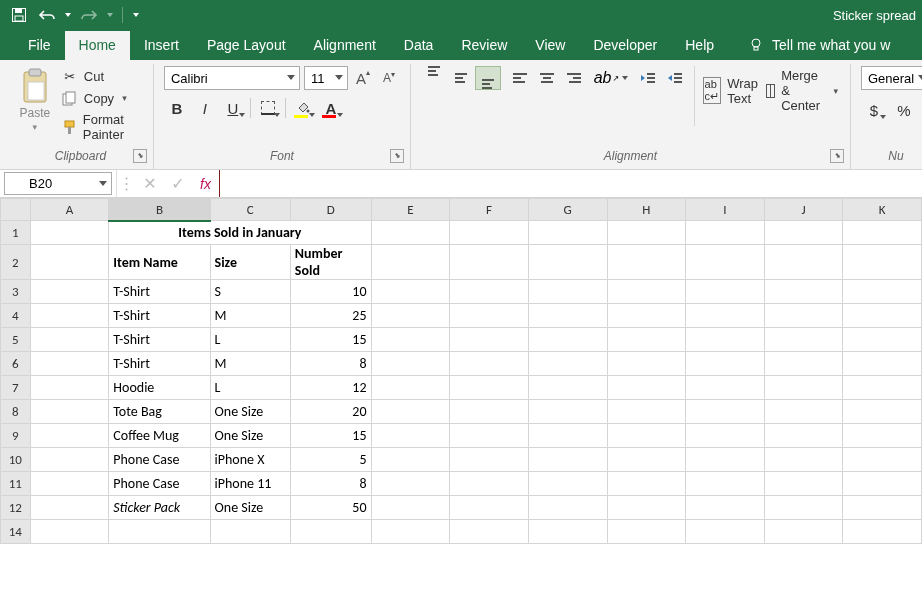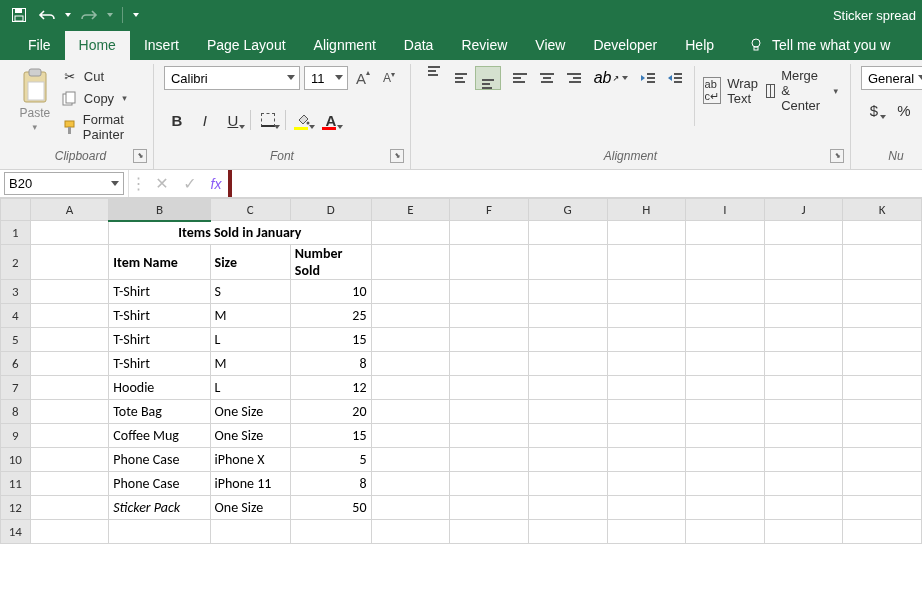--- a/index.html
+++ b/index.html
@@ -64,25 +64,25 @@
   .merge-ic::before{content:"";flex:1;border-right:1px solid #555;}
   .merge-ic::after{content:"";flex:1;}
 
   
   .num-select{border:1px solid #ababab;background:#fff;height:24px;width:70px;font-size:13px;padding:0 18px 0 6px;position:relative;display:flex;align-items:center;}
   .num-select .caret{position:absolute;right:4px;top:8px;border-left:4px solid transparent;border-right:4px solid transparent;border-top:5px solid #555;}
   .num-bottom{display:flex;gap:4px;align-items:center;font-size:14px;color:#333;}
 
   
   .namebar{height:28px;background:#fff;border-bottom:1px solid #d4d4d4;display:flex;align-items:stretch;}
-  .namebox{width:120px;border:1px solid #ababab;margin:2px 4px;display:flex;align-items:center;padding:0 4px;font-size:13px;position:relative;background:#fff;}
+  .namebox{width:108px;border:1px solid #ababab;margin:2px 4px;display:flex;align-items:center;padding:0 24px;font-size:13px;position:relative;background:#fff;}
   .namebox .caret{position:absolute;right:4px;top:8px;border-left:4px solid transparent;border-right:4px solid transparent;border-top:5px solid #555;}
   .fx-sep{width:20px;display:flex;align-items:center;justify-content:center;color:#bbb;border-left:1px solid #e0e0e0;}
   .fx-btn{width:28px;display:flex;align-items:center;justify-content:center;color:#bbb;}
-  .fx-label{width:28px;display:flex;align-items:center;justify-content:center;font-style:italic;color:#8b5cf6;border-right:4px solid #7f1d1d;font-size:14px;}
+  .fx-label{width:28px;display:flex;align-items:center;justify-content:center;font-style:italic;color:#be185d;border-right:1px solid #7f1d1d;font-size:14px;}
   .formula-input{flex:1;border:none;padding:0 8px;font-size:13px;background:#fff;}
 
   
   .grid-wrap{position:relative;overflow:hidden;height:calc(614px - 30px - 30px - 110px - 28px);}
   table.sheet{border-collapse:collapse;table-layout:fixed;}
   .sheet th,.sheet td{border:1px solid #d4d4d4;font-size:14px;font-family:Calibri,Arial,sans-serif;height:24px;padding:0 4px;background:#fff;}
   .sheet thead th{background:#e6e6e6;font-weight:normal;color:#333;text-align:center;height:22px;font-size:13px;}
   .sheet .rowhdr{background:#e6e6e6;text-align:center;width:30px;color:#333;font-size:13px;}
   .sheet .corner{background:#e6e6e6;width:30px;}
   .sheet thead th.sel{background:#d5d5d5;border-bottom:2px solid #217346;}
@@ -189,21 +189,21 @@
         </div>
       </div>
     </div>
     <div class="group-label">
       <span>Clipboard</span>
       <span class="launcher">⬊</span>
     </div>
   </div>
 
   <div class="group">
-    <div class="group-body" style="flex-direction:column;gap:12px;">
+    <div class="group-body" style="flex-direction:column;gap:0;">
       <div class="font-top">
         <div class="font-select name">
           <span>Calibri</span>
             <span class="caret"></span>
         </div>
         <div class="font-select size">
           <span>11</span>
             <span class="caret"></span>
         </div>
         <div class="aa-btn">

